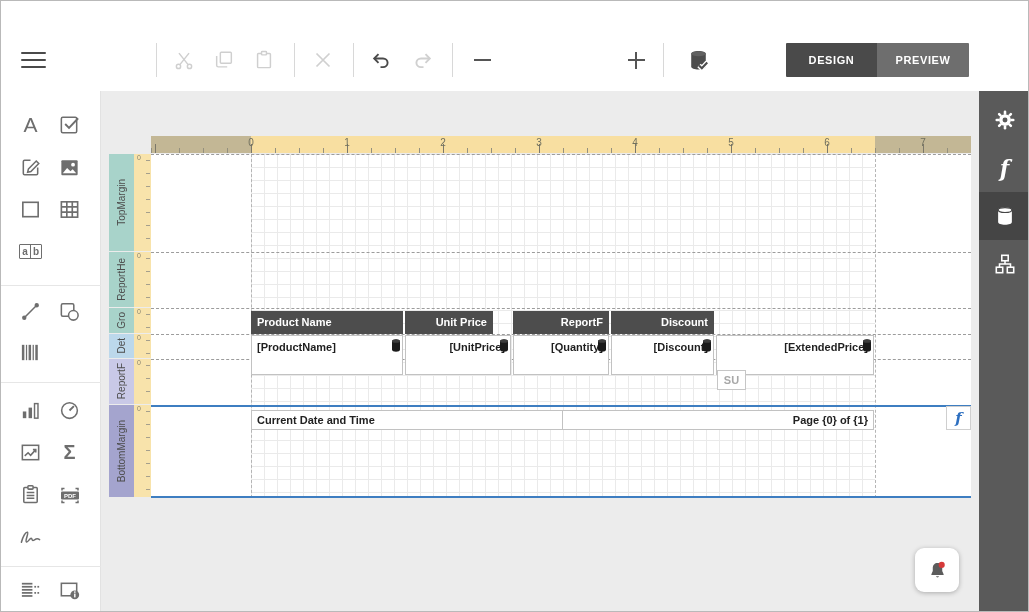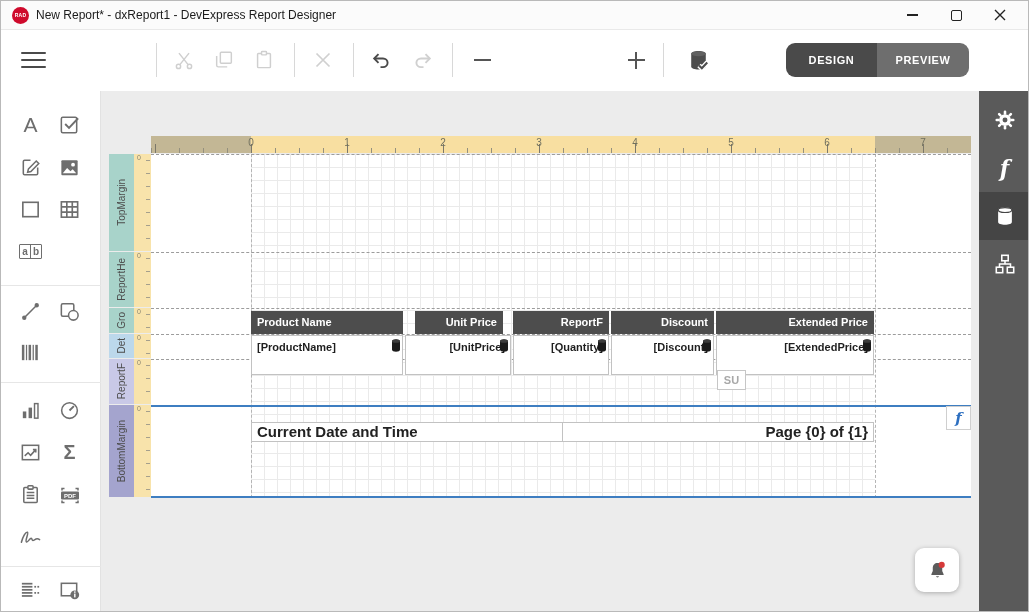--- a/index.html
+++ b/index.html
@@ -18,21 +18,21 @@
   .tb-sep{position:absolute;top:13px;width:1px;height:34px;background:#d8d8d8;}
   .hamb{position:absolute;left:20px;top:22px;width:25px;}
   .hamb div{height:2.4px;background:#4a4a4a;margin-bottom:4.4px;border-radius:1px;}
   .zoombox{position:absolute;left:502px;top:13px;width:110px;height:33px;border:1px solid #c6c6c6;border-radius:5px;background:#fff;box-sizing:border-box;}
   .zoombox .val{position:absolute;left:14px;top:9px;font-size:12px;color:#1d1d1d;}
   .caret{position:absolute;right:12px;top:14px;width:0;height:0;border-left:4.5px solid transparent;border-right:4.5px solid transparent;border-top:5.5px solid #555;}
   .hline{width:17px;height:2px;background:#555;}
   .plus{position:relative;width:17px;height:17px;}
   .plus::before{content:"";position:absolute;left:0;top:7.5px;width:17px;height:2px;background:#555;}
   .plus::after{content:"";position:absolute;left:7.5px;top:0;width:2px;height:17px;background:#555;}
-  .modes{position:absolute;left:785px;top:13px;height:34px;border-radius:9px;overflow:hidden;display:flex;}
+  .modes{position:absolute;left:785px;top:13px;height:34px;border-radius:1px;overflow:hidden;display:flex;}
   .mode{height:34px;display:flex;align-items:center;justify-content:center;font-size:11px;font-weight:bold;color:#fff;letter-spacing:.6px;}
   .mode.design{width:91px;background:#4a4a4a;}
   .mode.preview{width:92px;background:#6e6e6e;}
   
   .toolbox{position:absolute;left:0;top:90px;width:100px;height:522px;background:#fff;border-right:1px solid #e2e2e2;box-sizing:border-box;}
   .tbx{position:absolute;width:27px;height:27px;display:flex;align-items:center;justify-content:center;color:#6e6e6e;}
   .tbx svg{overflow:visible;}
   .tbx-sep{position:absolute;left:0;width:100px;height:1px;background:#e6e6e6;}
   .tbx-A{font-size:21px;font-weight:500;color:#6e6e6e;font-family:"Liberation Sans",sans-serif;}
   .tbx-sigma{font-size:20px;font-weight:600;color:#6e6e6e;}
@@ -68,47 +68,30 @@
   
   .rt-box{position:absolute;left:100px;top:98px;width:623px;height:26px;border:1px solid #c9c9c9;box-sizing:border-box;background:#fff;}
   .rt-box span{position:absolute;left:6px;top:3px;font-size:15px;color:#6f6f6f;}
   .hcell{position:absolute;top:157px;height:23px;background:#4d4d4d;color:#fff;font-size:11px;font-weight:bold;line-height:23px;box-sizing:border-box;padding:0 6px;white-space:nowrap;overflow:hidden;}
   .dcell{position:absolute;top:181px;height:40px;background:#fff;border:1px solid #c2c2c2;box-sizing:border-box;font-size:11px;font-weight:600;color:#1f1f1f;line-height:22px;padding:0 5px;white-space:nowrap;overflow:hidden;}
   .ralign{text-align:right;}
   .dbicon{position:absolute;right:1px;top:3px;}
   .su-box{position:absolute;left:566px;top:216px;width:29px;height:20px;border:1px solid #c6c6c6;box-sizing:border-box;background:#fff;color:#a8a8a8;font-size:11px;font-weight:bold;text-align:center;line-height:18px;}
   .sum-box{position:absolute;left:597px;top:216px;width:126px;height:20px;border:1px solid #c6c6c6;box-sizing:border-box;background:#fff;font-size:11px;font-weight:bold;color:#1f1f1f;line-height:18px;padding-left:3px;white-space:nowrap;overflow:hidden;}
   .sum-box .dbicon{top:2px;}
-  .fcell{position:absolute;top:256px;height:20px;background:#fff;border:1px solid #c2c2c2;box-sizing:border-box;font-size:15px;font-weight:bold;color:#222;line-height:18px;padding:0 5px;white-space:nowrap;overflow:hidden;margin-top:12px;}
+  .fcell{position:absolute;top:256px;height:20px;background:#fff;border:1px solid #c2c2c2;box-sizing:border-box;font-size:11px;font-weight:bold;color:#222;line-height:18px;padding:0 5px;white-space:nowrap;overflow:hidden;}
   .fx-btn{position:absolute;left:795px;top:252px;width:25px;height:24px;background:#fff;border:1px solid #cfcfcf;box-sizing:border-box;display:flex;align-items:center;justify-content:center;color:#2d6fc0;font-family:"DejaVu Serif",serif;font-style:italic;font-weight:bold;font-size:15px;}
   
   .notif{position:absolute;left:914px;top:547px;width:44px;height:44px;background:#fff;border-radius:9px;box-shadow:0 1px 5px rgba(0,0,0,.28);display:flex;align-items:center;justify-content:center;}
 </style>
 </head>
 <body>
 
 <div class="app">
 
-  <div class="titlebar">
-    <div class="logo">RAD</div>
-    <div class="win-title">New Report* - dxReport1 - DevExpress Report Designer</div>
-    <div class="win-controls">
-      <div class="win-btn">
-          <div class="ico-min"></div>
-        </div>
-      <div class="win-btn">
-          <div class="ico-max"></div>
-        </div>
-      <div class="win-btn">
-        <svg width="12" height="12" viewBox="0 0 12 12">
-            <path d="M1 1l10 10M11 1L1 11" stroke="#222" stroke-width="1.4"></path>
-          </svg>
-      </div>
-    </div>
-  </div>
 
   <div class="toolbar">
     <div class="hamb">
         <div></div>
         <div></div>
         <div></div>
       </div>
     <div class="tb-sep" style="left:155px"></div>
 
     <div class="tb" style="left:170px;width:26px">
@@ -385,24 +368,23 @@
       <div class="dash-h" style="top:0"></div>
       <div class="dash-h" style="top:98px"></div>
       <div class="dash-h" style="top:154px"></div>
       <div class="dash-h" style="top:180px"></div>
       <div class="dash-h" style="top:205px"></div>
       <div class="blue-line" style="top:251px;height:2px"></div>
       <div class="blue-line" style="top:342px;height:2px"></div>
 
 
       <div class="hcell" style="left:100px;width:152px">Product Name</div>
-      <div class="hcell ralign" style="left:264px;width:88px">Unit Price</div>
+      <div class="hcell ralign" style="left:254px;width:88px">Unit Price</div>
       <div class="hcell ralign" style="left:362px;width:96px">ReportF</div>
       <div class="hcell ralign" style="left:460px;width:103px">Discount</div>
-      <div class="hcell ralign" style="left:565px;width:158px">Extended Price</div>
 
       <div class="dcell" style="left:100px;width:152px"><span>[ProductName]</span>
         <svg class="dbicon" width="10" height="13" viewBox="0 0 10 13">
             <path fill="#1a1a1a" d="M1 2.2C1 1 2.8.2 5 .2S9 1 9 2.2v8.6c0 1.2-1.8 2-4 2s-4-.8-4-2z"></path>
             <ellipse cx="5" cy="2.2" rx="4" ry="1.6" fill="#3c3c3c"></ellipse>
           </svg></div>
       <div class="dcell ralign" style="left:254px;width:106px"><span>[UnitPrice]</span>
         <svg class="dbicon" width="10" height="13" viewBox="0 0 10 13">
             <path fill="#1a1a1a" d="M1 2.2C1 1 2.8.2 5 .2S9 1 9 2.2v8.6c0 1.2-1.8 2-4 2s-4-.8-4-2z"></path>
             <ellipse cx="5" cy="2.2" rx="4" ry="1.6" fill="#3c3c3c"></ellipse>

